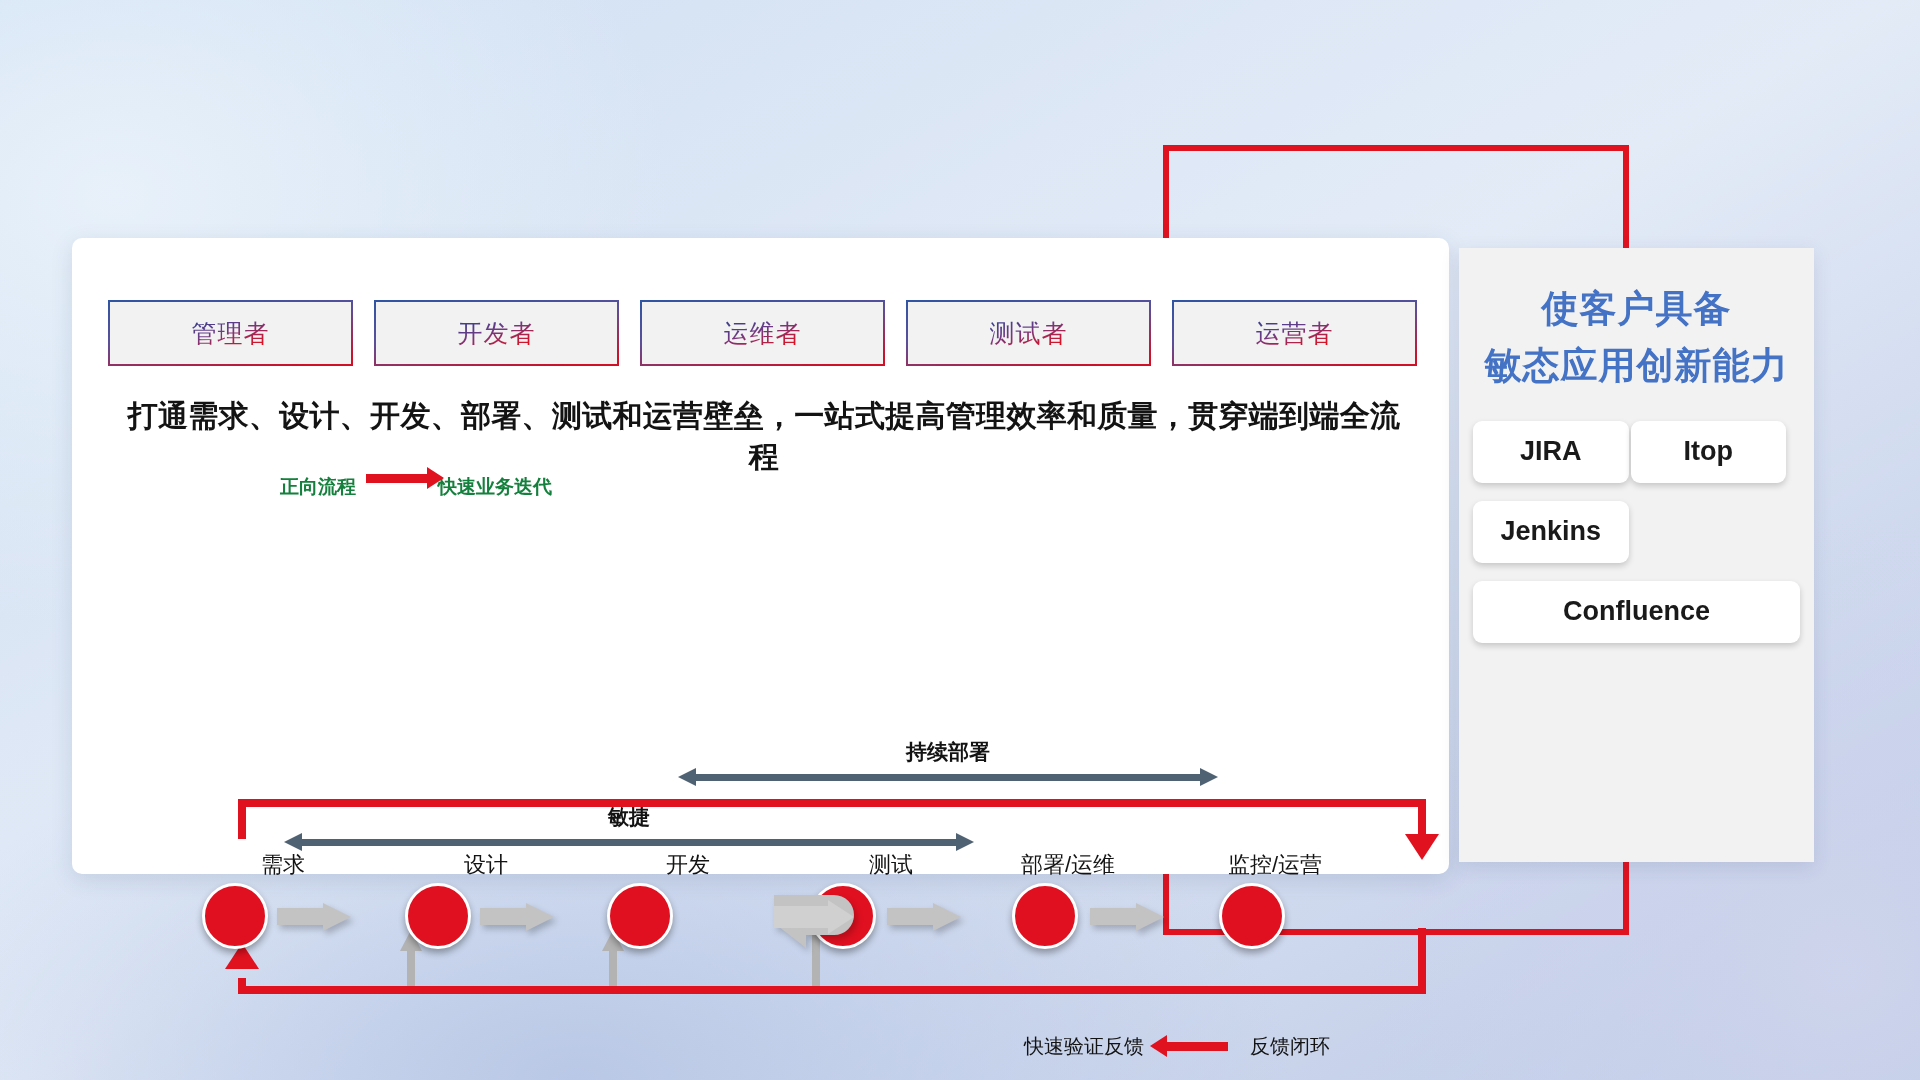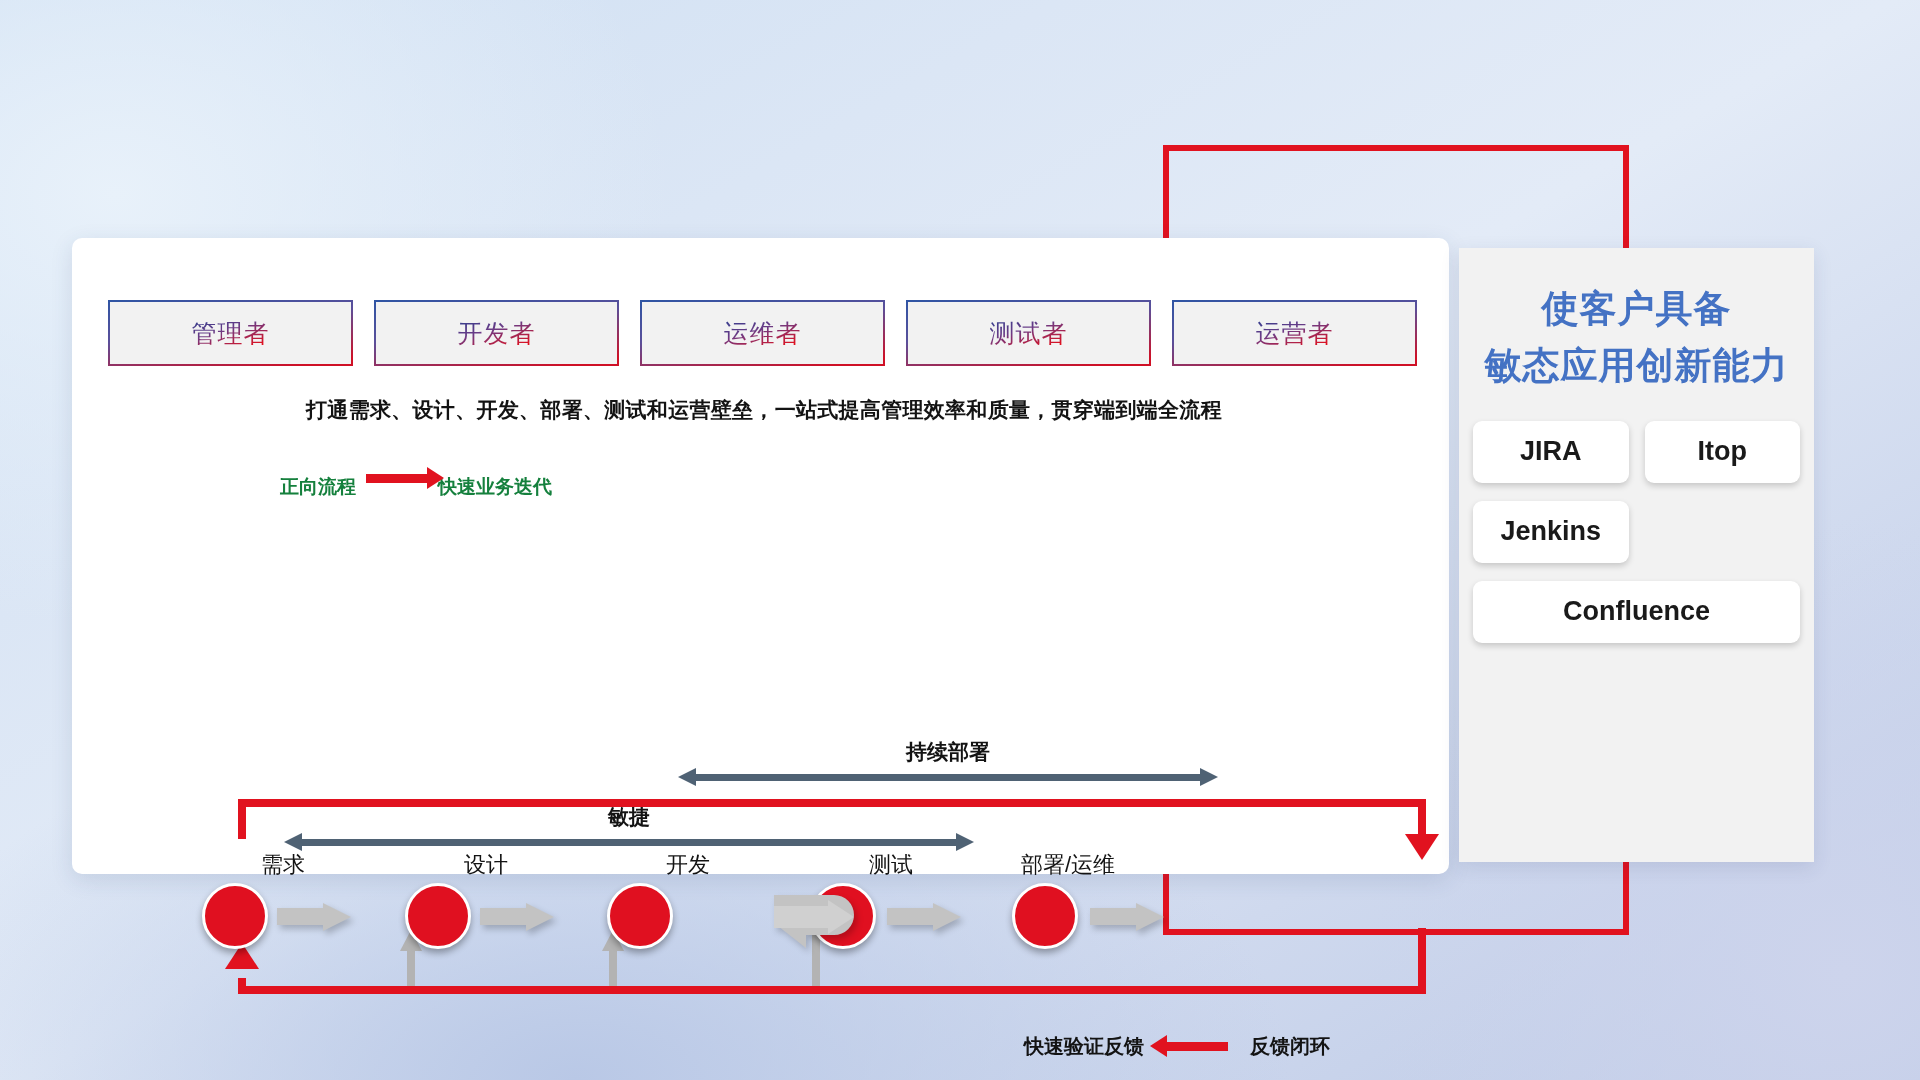--- a/index.html
+++ b/index.html
@@ -59,21 +59,21 @@
     font-size: 25px; font-weight: 400; letter-spacing: 1px;
     background: linear-gradient(165deg, #283f90 0%, #6b3b86 40%, #e0101f 85%);
     -webkit-background-clip: text; background-clip: text;
     -webkit-text-fill-color: transparent; color: #b01a2a;
   }
 
   
   #headline {
     position: absolute; left: 42px; top: 158px; width: 1300px;
     text-align: center;
-    font-size: 21px; font-weight: bold; color: #131313;
+    font-size: 30px; font-weight: bold; color: #131313;
     letter-spacing: .3px;
   }
 
   
   #forward-legend {
     position: absolute; left: 208px; top: 236px;
     display: flex; align-items: flex-start; gap: 10px;
     font-size: 19px; font-weight: bold; color: #15803d;
   }
   .red-arrow-r {
@@ -176,38 +176,38 @@
   #uturn-icon {
     position: absolute; left: 700px; top: 648px;
     width: 96px; height: 76px;
     filter: drop-shadow(3px 4px 3px rgba(0,0,0,.20));
   }
 
   
   #feedback-legend {
     position: absolute; left: 952px; top: 795px;
     display: flex; align-items: center; gap: 22px;
-    font-size: 20px; font-weight: bold; color: #131313;
+    font-size: 20px; font-weight: normal; color: #131313;
   }
 
   
   #right-panel {
     position: absolute; left: 1459px; top: 248px;
     width: 355px; height: 614px;
     background: #f2f2f2;
     box-shadow: 0 5px 18px rgba(40,60,110,.12);
   }
   #panel-title {
     margin-top: 32px; text-align: center;
     font-size: 37px; font-weight: bold; color: #4472c4;
     line-height: 1.55; letter-spacing: 1px;
   }
   #tool-grid {
     margin: 26px 14px 0 14px;
-    display: flex; flex-wrap: wrap; gap: 18px 16px;
+    display: flex; flex-wrap: wrap; gap: 18px 2px;
   }
   .tool-chip {
     flex: 0 0 calc(50% - 8px);
     height: 62px; background: #ffffff; border-radius: 9px;
     display: flex; align-items: center; justify-content: center;
     font-size: 27px; font-weight: bold; color: #1a1a1a;
     box-shadow: 0 3px 6px rgba(0,0,0,.18);
   }
   .tool-chip.wide { flex: 0 0 100%; }
 </style>
@@ -294,20 +294,24 @@
       <div class="stage-dot"></div>
     </div>
     <div class="stage" style="left:701px; top:612px;">
       <div class="stage-label">测试</div>
       <div class="stage-dot"></div>
     </div>
     <div class="stage" style="left:903px; top:612px;">
       <div class="stage-label">部署/运维</div>
       <div class="stage-dot"></div>
     </div>
+    <div class="stage" style="left:1110px; top:612px;">
+      <div class="stage-label">监控/运营</div>
+      <div class="stage-dot"></div>
+    </div>
 
     <div class="block-arrow" style="left:205px; top:665px;">
       <span class="shaft"></span>
         <span class="tip"></span>
     </div>
     <div class="block-arrow" style="left:408px; top:665px;">
       <span class="shaft"></span>
         <span class="tip"></span>
     </div>
     <div class="block-arrow" style="left:815px; top:665px;">

